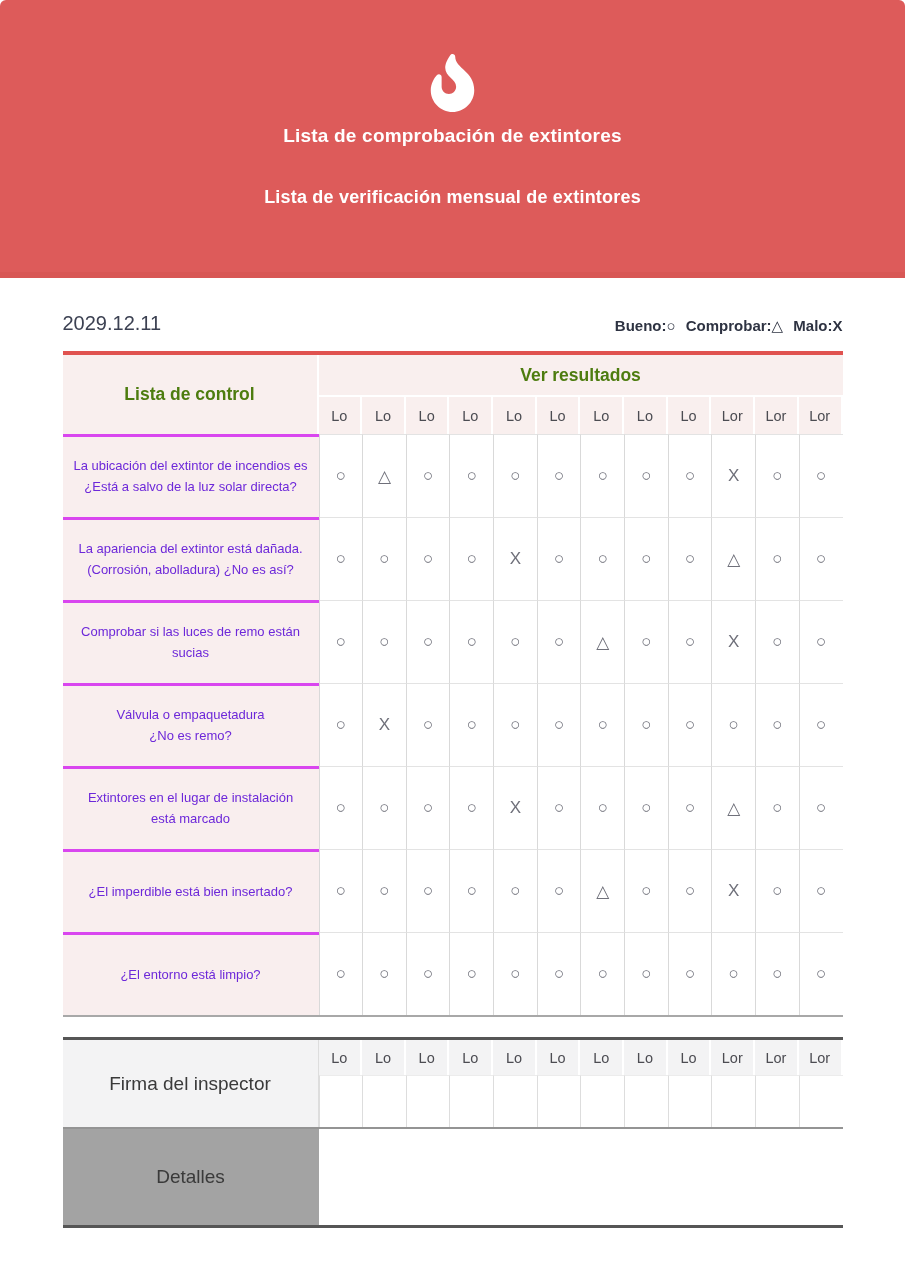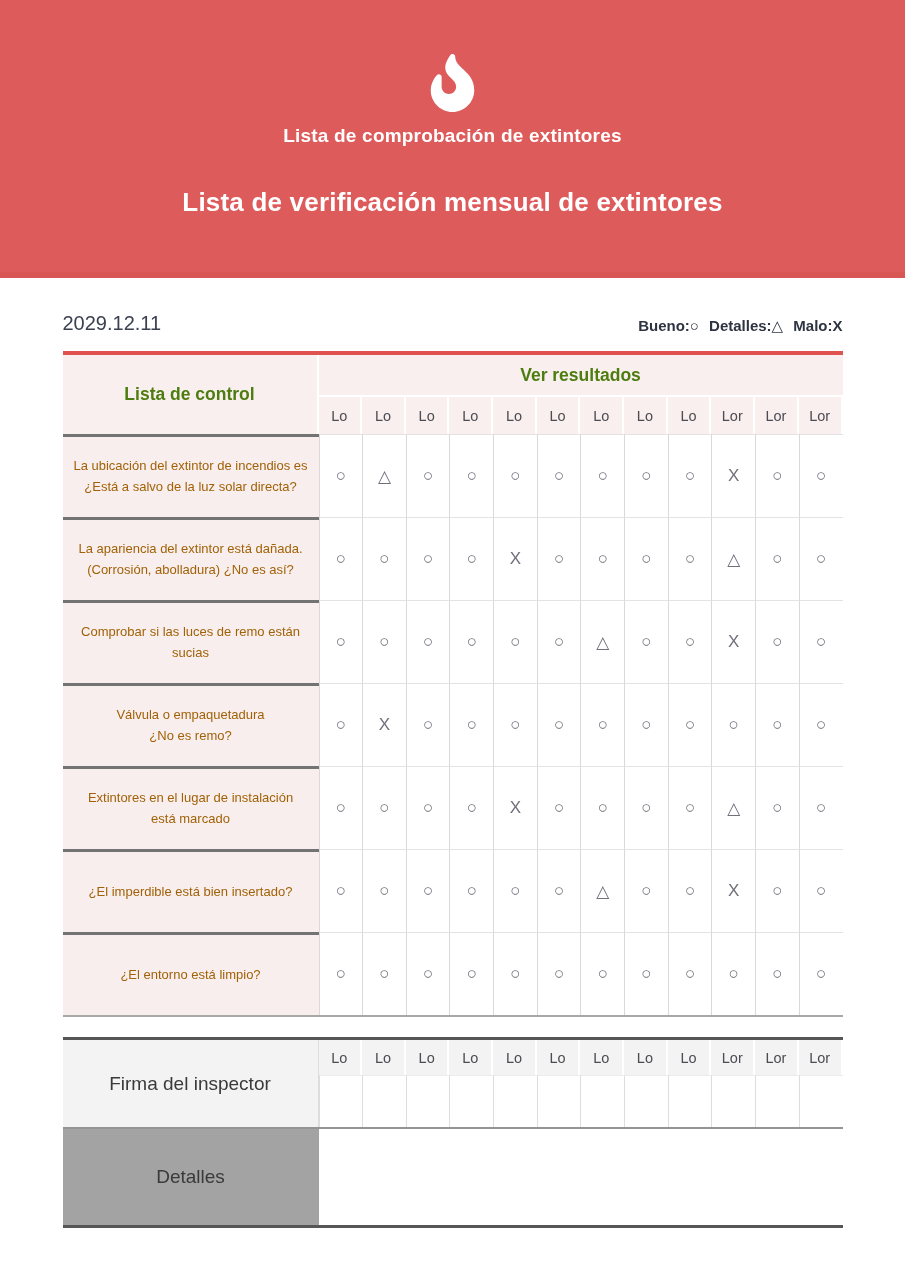--- a/index.html
+++ b/index.html
@@ -2,36 +2,37 @@
 <html><head>
 <meta charset="utf-8">
 <style>
   html, body { margin: 0; padding: 0; background: #ffffff; }
   .page {
     width: 905px; height: 1280px;
     background: #ffffff;
     font-family: "Liberation Sans", "DejaVu Sans", sans-serif;
     overflow: hidden;
     position: relative;
+    border-radius: 6px;
   }
 
   
   .banner {
     height: 272px;
     background: #dd5b5a;
     border-bottom: 6px solid #d85755;
     display: flex; flex-direction: column; align-items: center;
   }
   .flame-wrap { margin-top: 54px; height: 58px; display: flex; align-items: center; }
   .banner-title {
     color: #ffffff; font-weight: 700; font-size: 19px;
     margin-top: 13px; letter-spacing: 0.2px;
   }
   .banner-subtitle {
-    color: #ffffff; font-weight: 700; font-size: 26px;
+    color: #ffffff; font-weight: 700; font-size: 18px;
     margin-top: 40px; letter-spacing: 0.2px;
   }
 
   
   .meta {
     width: 780px; margin: 34px auto 16px;
     display: flex; justify-content: space-between; align-items: flex-end;
   }
   .date { font-size: 20px; color: #3c4152; }
   .legend { font-size: 15px; font-weight: 700; color: #2e3342; }
@@ -57,24 +58,24 @@
     font-size: 17.5px; font-weight: 700;
     height: 38px; border-bottom: 2px solid #ffffff;
   }
   th.sub-th {
     background: #f9efee; color: #4c4c52;
     font-weight: 400; font-size: 14.5px;
     height: 35px; border-right: 2px solid #ffffff;
   }
   table.checklist tbody tr { height: 83px; }
   td.row-label {
-    background: #f9eeee; color: #a16207;
+    background: #f9eeee; color: #6d28d9;
     font-size: 13px; line-height: 1.6; text-align: center;
     padding: 0 8px;
-    border-top: 3px solid #737373;
+    border-top: 3px solid #d946ef;
   }
   td.result-cell {
     background: #ffffff; color: #6f707a;
     font-size: 17px; text-align: center;
     border-left: 1px solid #d9d9d9;
     border-top: 1px solid #e3e3e3;
   }
 
   
   table.signature {
@@ -118,21 +119,21 @@
       </svg>
     </div>
     <div class="banner-title">Lista de comprobación de extintores</div>
     <div class="banner-subtitle">Lista de verificación mensual de extintores</div>
   </header>
 
   <div class="meta">
     <div class="date">2029.12.11</div>
     <div class="legend">
       <span class="legend-item"><span>Bueno:</span><span>○</span></span>
-      <span class="legend-item"><span>Detalles:</span><span>△</span></span>
+      <span class="legend-item"><span>Comprobar:</span><span>△</span></span>
       <span class="legend-item"><span>Malo:</span><span>X</span></span>
     </div>
   </div>
 
   <table class="checklist">
     <colgroup>
         <col class="label-col">
         <col>
         <col>
         <col>

